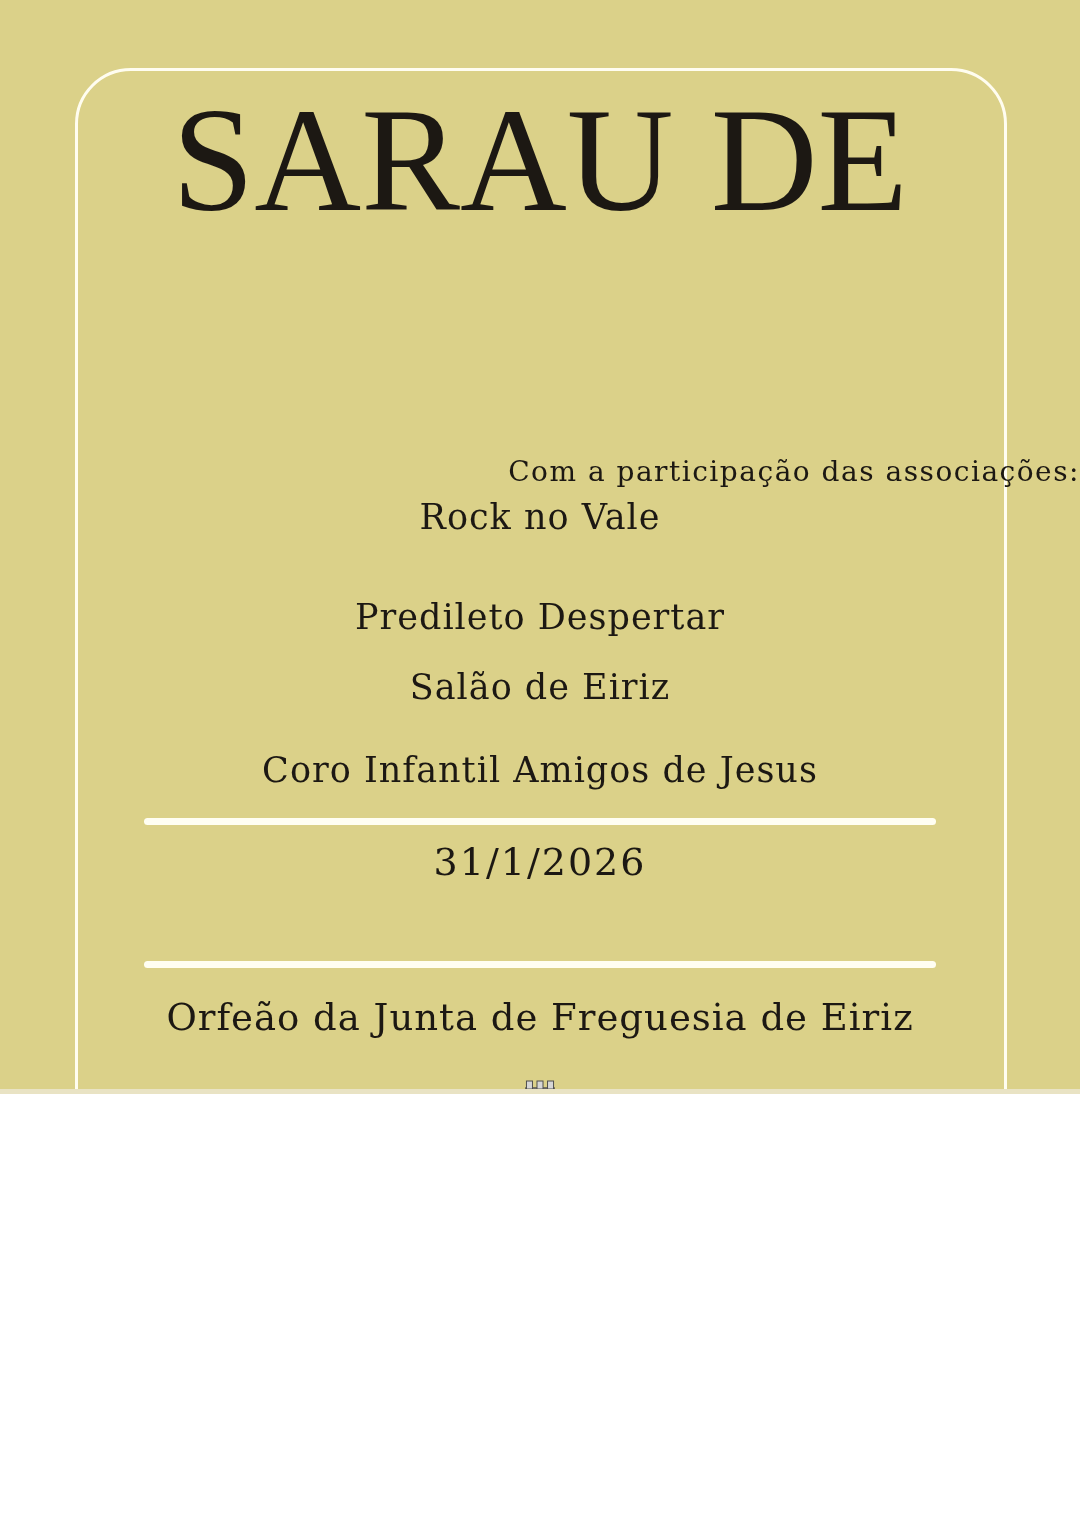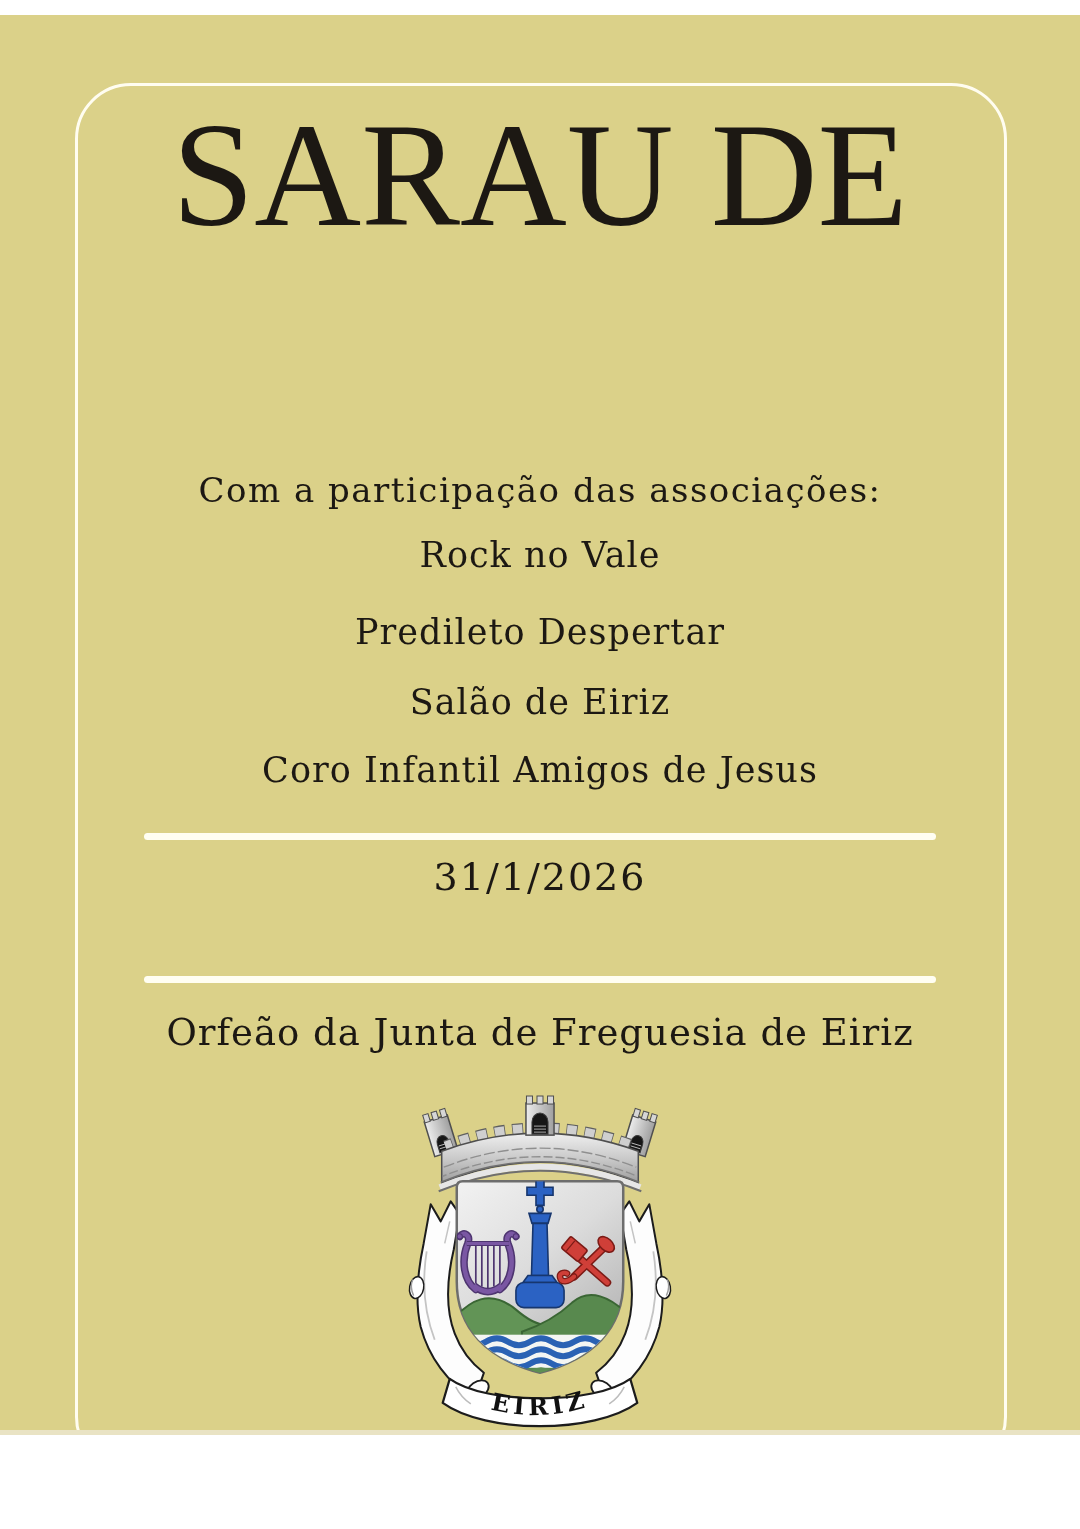--- a/index.html
+++ b/index.html
@@ -1,50 +1,50 @@
 <!DOCTYPE html>
 <html style="--background: #dbd189; --frame-border: #fffdf0; --divider: #fffef2; --text: #1c1813; --crest-silver: #c9c9c9; --crest-lyre-purple: #7a57a3; --crest-column-blue: #2b62c3; --crest-tools-red: #cf3f38; --crest-hills-green: #5d8f53; --crest-waves-blue: #2a62b4;"><head>
 <meta charset="utf-8">
 <style>
   html,body{margin:0;padding:0;}
   .poster{
     position:relative;
-    width:1080px;height:1420px;
+    width:1080px;height:1094px;
     background:var(--background,#dbd189);
     overflow:hidden;
     font-family:"DejaVu Serif", serif;
     color:var(--text,#1c1813);
-    margin-top:15px;
   }
   .frame{
     position:absolute;
     left:75px;top:68px;width:926px;height:1384px;
     border:3px solid var(--frame-border,#fffdf0);
     border-radius:56px;
   }
   .centered{position:absolute;left:0;width:100%;text-align:center;}
   .title{
     top:84px;
     font-family:"Liberation Serif", serif;
     font-size:148px;
     line-height:153px;
     font-weight:400;
     letter-spacing:0px;
     color:var(--text,#1c1813);
   }
   .subtitle{
     top:455px;
-    font-size:34px;
+    font-size:28px;
     letter-spacing:1.5px;
+    text-align:right;
   }
   .assoc{font-size:35px;letter-spacing:1px;}
-  .assoc-0{top:520px;}
+  .assoc-0{top:497px;}
   .assoc-1{top:597px;}
   .assoc-2{top:667px;}
-  .assoc-3{top:735px;}
+  .assoc-3{top:750px;}
   .divider{
     position:absolute;
     left:144px;width:792px;height:7px;
     background:var(--divider,#fffef2);
     border-radius:4px;
   }
   .divider-1{top:818px;}
   .divider-2{top:961px;}
   .date-line{font-size:38px;font-weight:normal;letter-spacing:2px;}
   .date{top:840px;}

